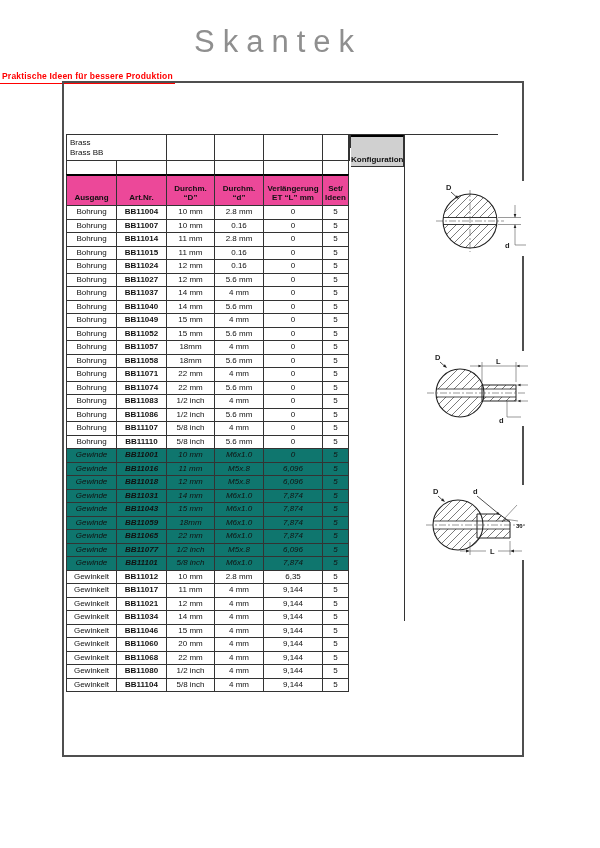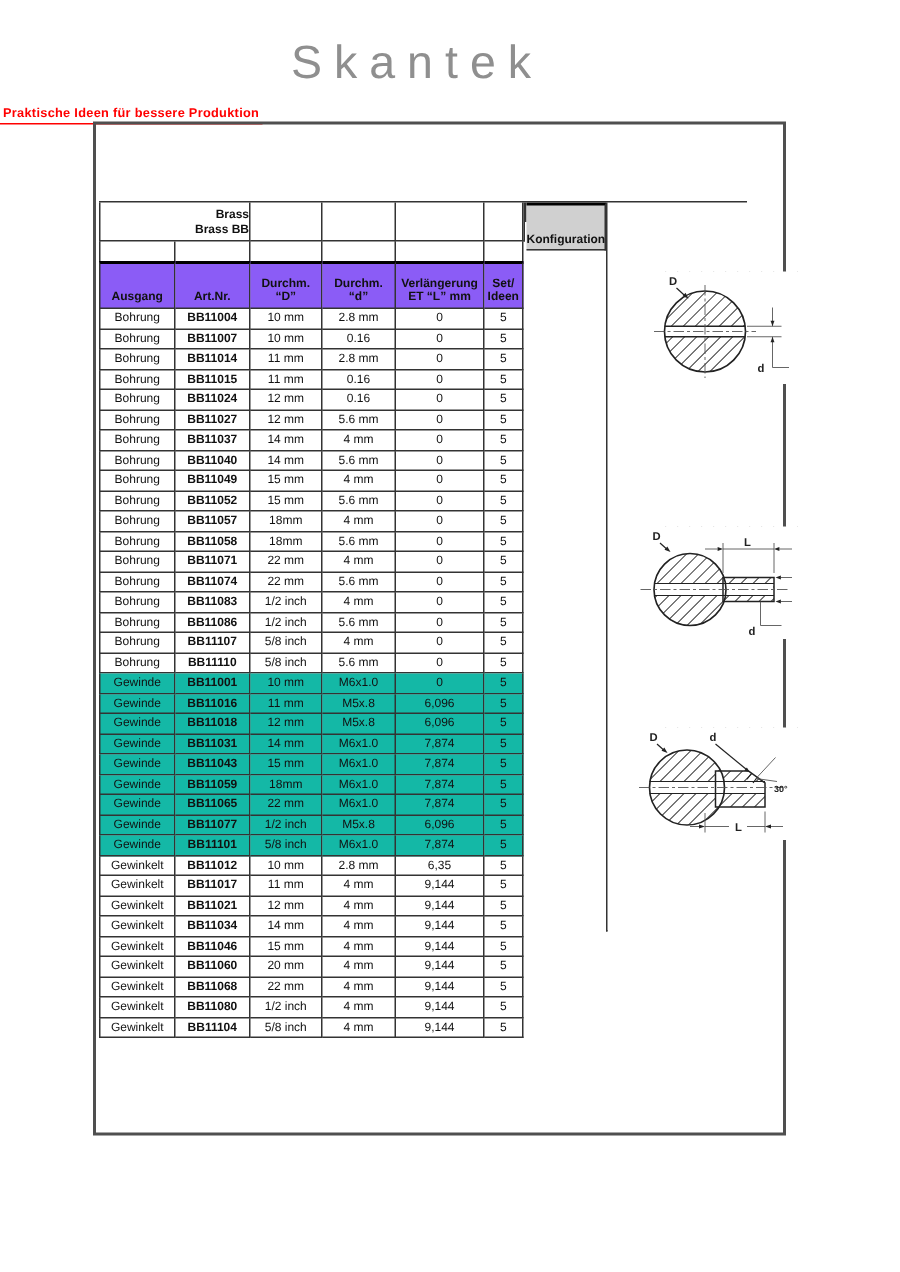--- a/index.html
+++ b/index.html
@@ -14,27 +14,27 @@
   
   .box{position:absolute;top:81px;left:62px;width:462px;height:676px;
        border:2px solid #4f4f4f;box-sizing:border-box;}
   .grid{position:absolute;left:2px;top:51px;display:flex;border-top:1px solid #333;}
   
   table.prod{border-collapse:separate;border-spacing:0;table-layout:fixed;width:283px;}
   table.prod td,table.prod th{box-sizing:border-box;border-right:1px solid #333;
        border-bottom:1px solid #333;padding:0;font-size:8px;overflow:hidden;}
   table.prod td:first-child,table.prod th:first-child{border-left:1px solid #333;}
   tr.brass td{height:26px;vertical-align:middle;}
-  tr.brass td.title{font-weight:bold;text-align:right;padding-left:3px;line-height:1.25;}
+  tr.brass td.title{font-weight:normal;text-align:left;padding-left:3px;line-height:1.25;}
   tr.sp td{height:13px;border-bottom:none;}
-  tr.head th{height:32px;background:#8b5cf6;font-weight:bold;vertical-align:bottom;
+  tr.head th{height:32px;background:#ec4899;font-weight:bold;vertical-align:bottom;
        padding-bottom:2px;line-height:1.2;text-align:center;border-top:2px solid #000;}
   tr.data td{height:13.5px;text-align:center;vertical-align:middle;line-height:1;}
   tr.data td.artnr{font-weight:bold;}
-  tr.data.hl td{background:#14b8a6;}
+  tr.data.hl td{background:#0f766e;font-style:italic;}
   
   .konfig{width:149px;display:flex;flex-direction:row;}
   .konfig>div{box-sizing:border-box;border-right:1px solid #333;}
   .k-brass{height:26px;border-bottom:1px solid #333;}
   .k-sp{height:13px;}
   .k-head{height:32px;background:#d0d0d0;font-weight:bold;font-size:8px;
        border-top:2px solid #000;border-bottom:1px solid #333;
        display:flex;align-items:flex-end;justify-content:center;padding-bottom:2px;}
   .k-body{height:486px;position:relative;border-bottom:1px solid #333;}
   .k-body svg{position:absolute;left:18px;}

